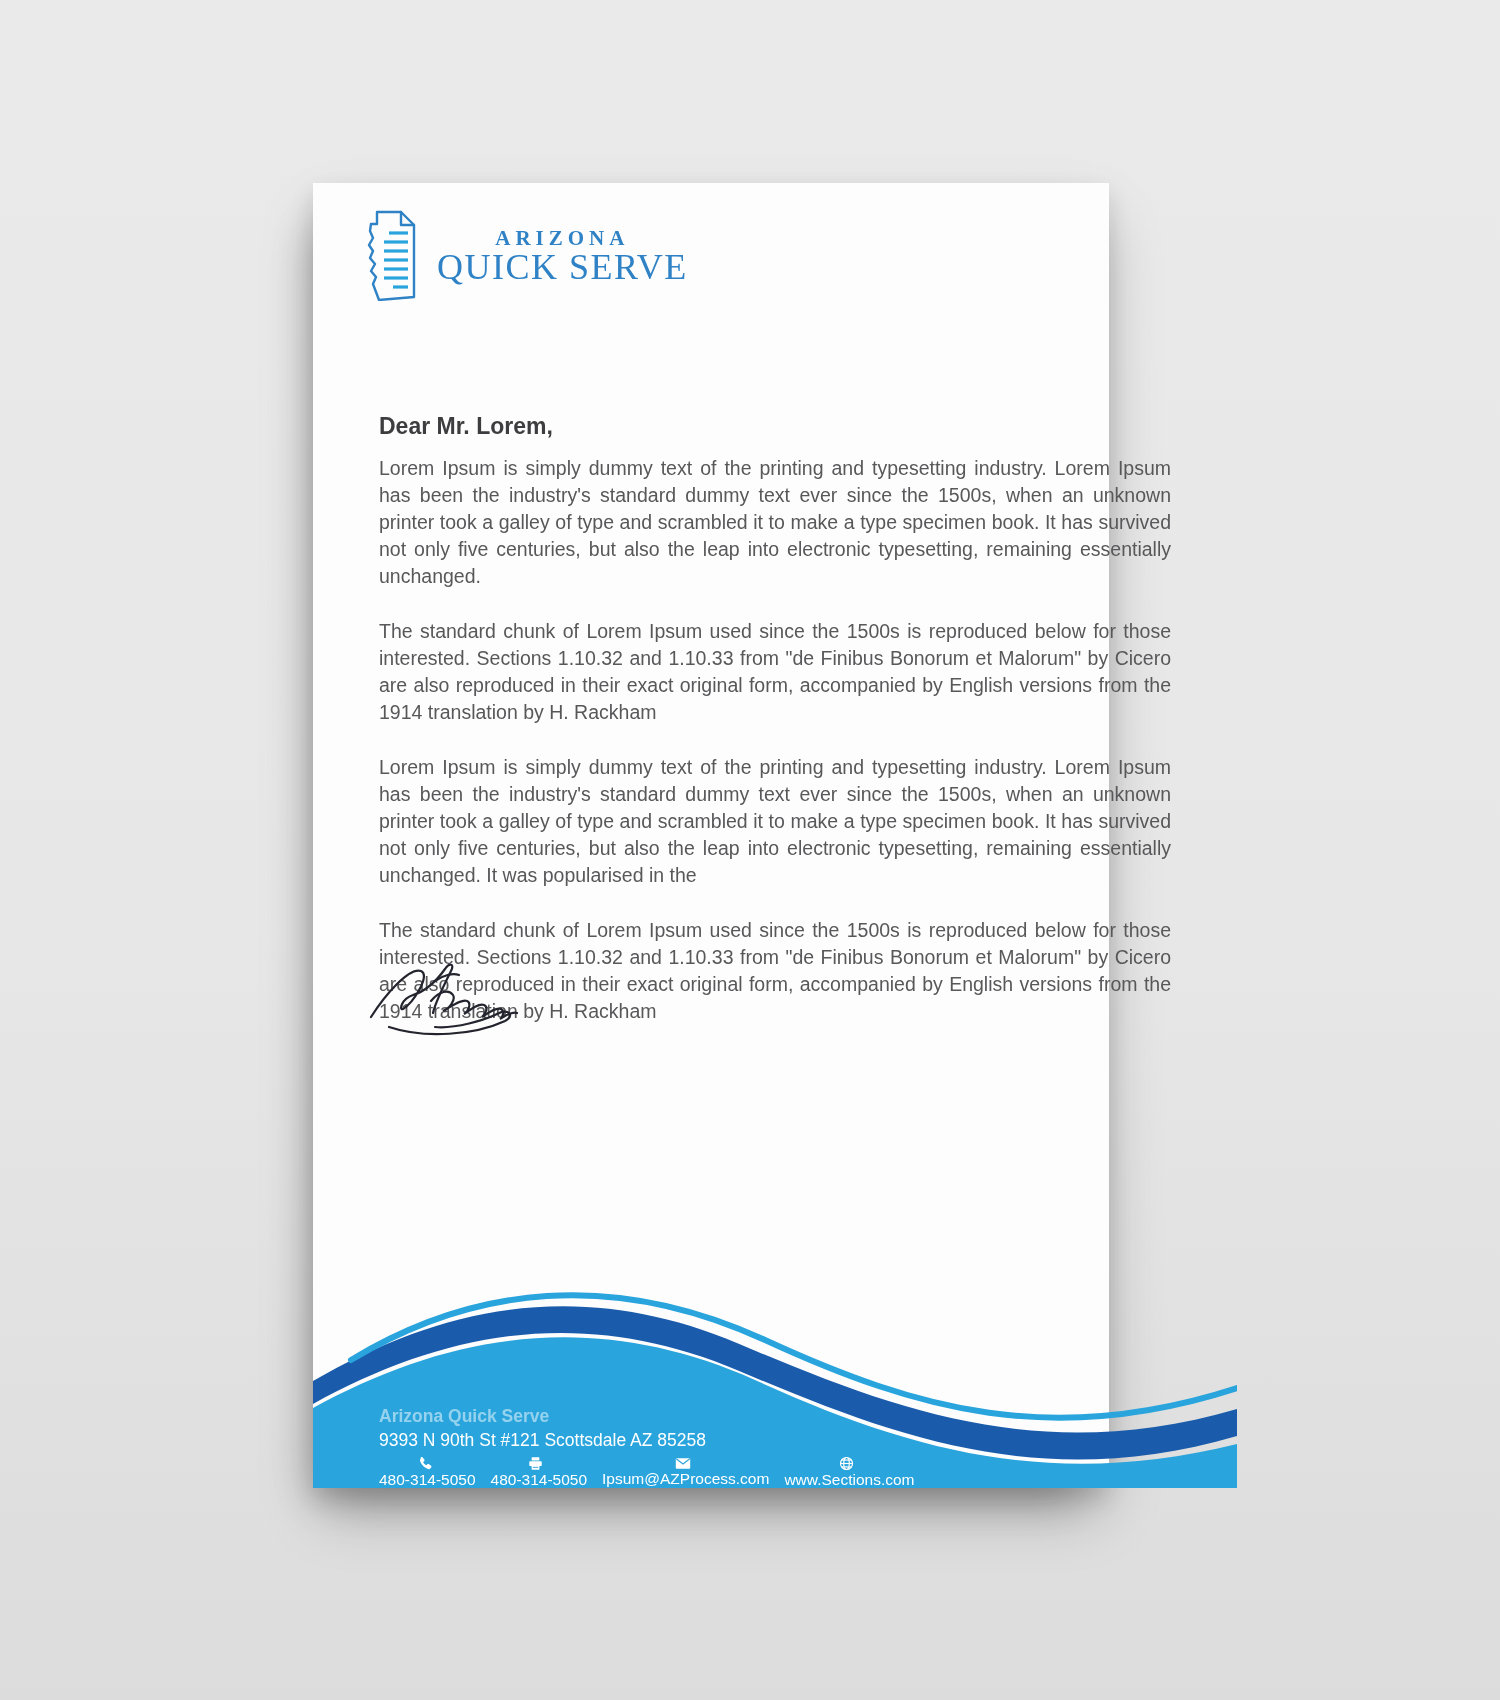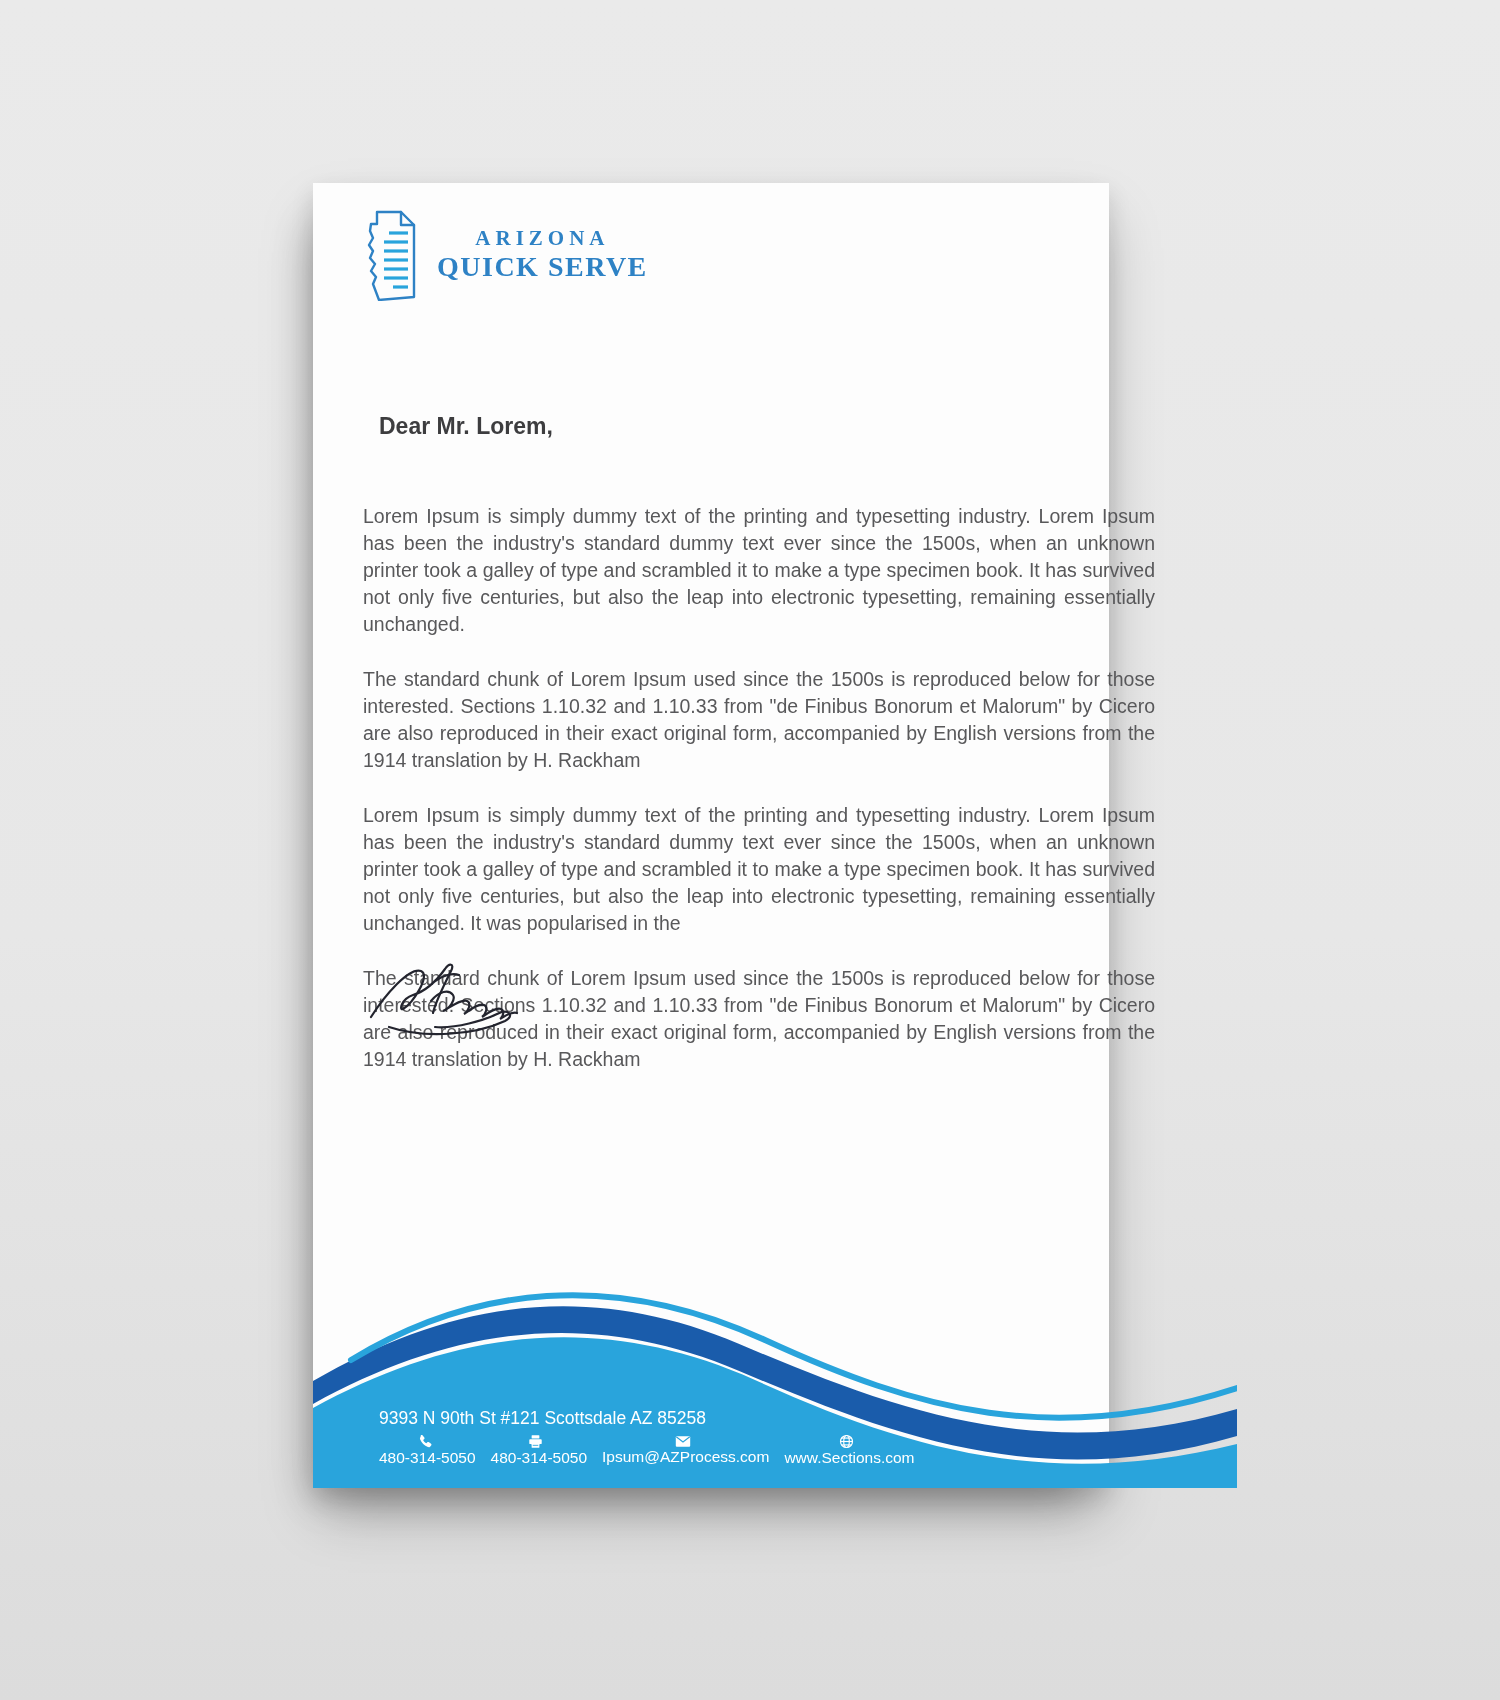--- a/index.html
+++ b/index.html
@@ -11,24 +11,24 @@
   .paper{
     position:absolute;left:313px;top:183px;width:796px;height:1305px;
     background:#fdfdfd;
     box-shadow:0 30px 55px -8px rgba(0,0,0,.28),0 10px 22px rgba(0,0,0,.12),-18px 26px 40px -18px rgba(0,0,0,.18);
   }
   
   .logo{position:absolute;left:42px;top:26px;display:flex;align-items:center;}
   .logo-icon{width:68px;height:92px;}
   .logo-text{margin-left:14px;text-align:center;color:#2e82c5;font-family:"Liberation Serif",serif;}
   .logo-line1{font-size:21px;letter-spacing:5px;font-weight:600;line-height:24px;}
-  .logo-line2{font-size:28px;letter-spacing:1.5px;font-weight:700;line-height:34px;}
+  .logo-line2{font-size:36px;letter-spacing:1.5px;font-weight:400;line-height:34px;}
   
   .salutation{position:absolute;left:66px;top:230px;font-size:23px;font-weight:bold;color:#3d3d3f;}
-  .letter-body{position:absolute;left:50px;top:272px;width:792px;margin-top:48px;}
+  .letter-body{position:absolute;left:66px;top:272px;width:792px;}
   .letter-body p{
     margin:0 0 28px 0;font-size:19.5px;line-height:27px;color:#58585a;
     text-align:justify;
   }
   .signature{position:absolute;left:50px;top:770px;width:180px;height:100px;}
   
   .footer-wave{position:absolute;left:0;bottom:0;width:924px;height:260px;}
   .footer-info{position:absolute;left:66px;top:1222px;color:#fff;}
   .footer-company{font-size:17.5px;font-weight:bold;color:rgba(255,255,255,.5);line-height:22px;}
   .footer-address{font-size:17.5px;line-height:26px;}
@@ -81,20 +81,21 @@
     </g>
   </svg>
 
   <svg class="footer-wave" viewBox="0 0 924 260" preserveAspectRatio="none">
     <path d="M0,180 C140,103 285,82 442,152 C596,222 738,262 924,216 L924,260 L0,260 Z" fill="#29a4dc"></path>
     <path d="M0,153 C140,72 280,50 438,121 C592,186 735,236 924,181 L924,208 C735,263 592,213 438,148 C280,77 140,99 0,176 Z" fill="#1a5cab"></path>
     <path fill="none" stroke-width="6" stroke-linecap="round" d="M38,132 C160,58 300,42 452,112 C604,182 740,220 924,160" stroke="#29a4dc"></path>
   </svg>
 
   <div class="footer-info">
+    <div class="footer-company">Arizona Quick Serve</div>
     <div class="footer-address">9393 N 90th St #121 Scottsdale AZ 85258</div>
     <div class="footer-contacts">
       <span class="contact-item">
         <svg width="15" height="15" viewBox="0 0 14 14">
           <path fill="#ffffff" d="M3.6,1.2 c0.5,-0.5 1.3,-0.4 1.7,0.1 l1.5,1.9 c0.4,0.5 0.3,1.2 -0.2,1.6 l-0.9,0.8 c0.5,1.2 1.9,2.6 3.1,3.1 l0.8,-0.9 c0.4,-0.5 1.1,-0.6 1.6,-0.2 l1.9,1.5 c0.5,0.4 0.6,1.2 0.1,1.7 l-1,1 c-0.5,0.5 -1.3,0.7 -2,0.4 C7,11 4.1,8.1 2.9,4.9 c-0.3,-0.7 -0.1,-1.5 0.4,-2 Z"></path>
         </svg>
         <span>480-314-5050</span>
       </span>
       <span class="contact-item">
         <svg width="15" height="15" viewBox="0 0 14 14">

